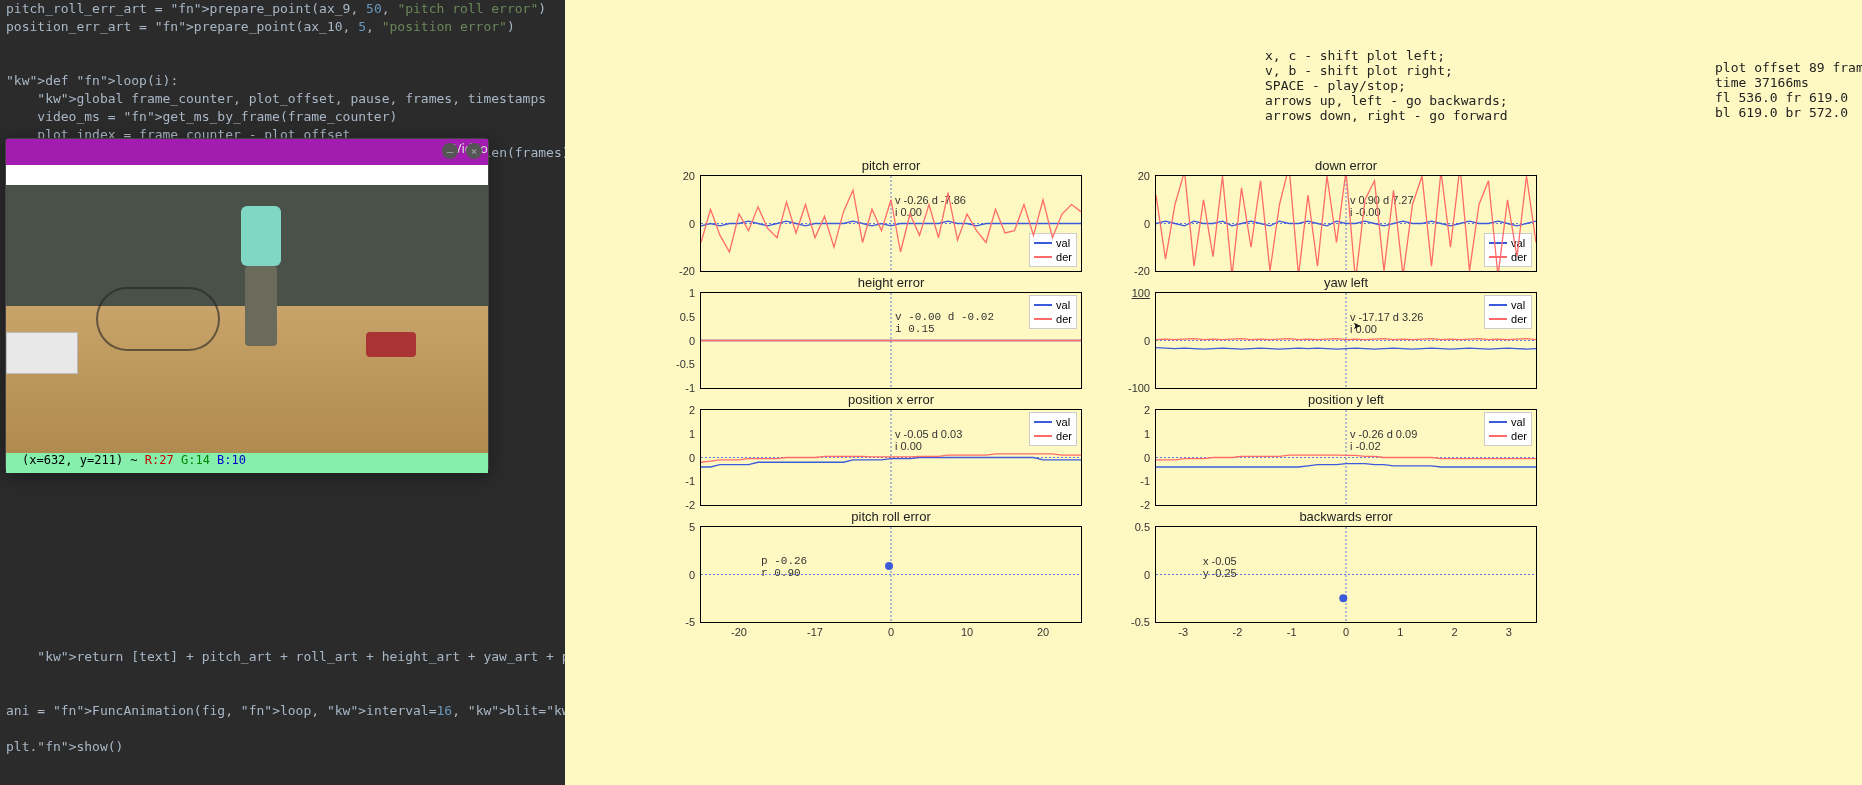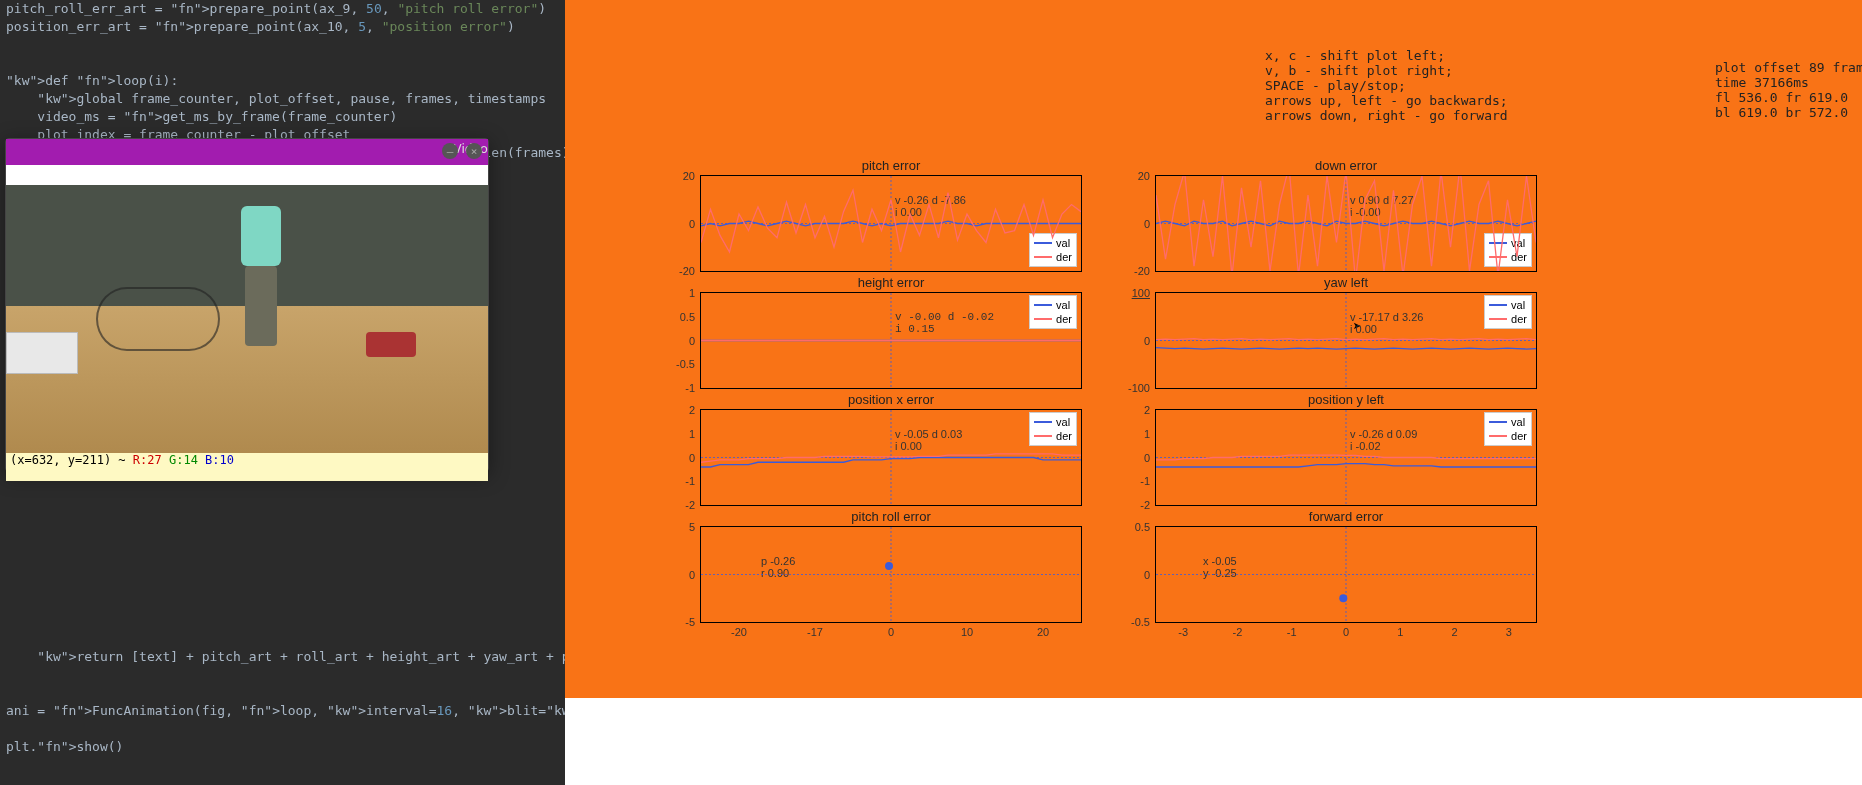--- a/index.html
+++ b/index.html
@@ -13,24 +13,24 @@
   .wbtn{width:16px;height:16px;border-radius:8px;background:#555;display:flex;align-items:center;justify-content:center;color:#aaa;font:11px/1 monospace;cursor:pointer}
   #vidstrip{height:20px;background:#fff}
   #vidimg{width:482px;height:268px;background:linear-gradient(180deg,#4a5148 0%,#4a5148 45%,#c8a46a 45%,#b08a4e 100%);position:relative}
   
   .bed{position:absolute;left:0;top:55%;width:70px;height:40px;background:#e8e8e8;border:1px solid #bbb}
   .bike{position:absolute;left:90px;top:38%;width:120px;height:60px;border:2px solid #222;border-radius:50%/100%;opacity:.6}
   .person{position:absolute;left:230px;top:8%;width:50px;height:150px}
   .person .torso{width:40px;height:60px;background:#7fd7c4;border-radius:6px;margin:0 auto}
   .person .legs{width:32px;height:80px;background:#6b6b5b;margin:0 auto;border-radius:4px}
   .robot{position:absolute;left:360px;top:55%;width:50px;height:25px;background:#a33;border-radius:4px}
-  #vidstatus{height:28px;background:#fef9c3;color:#000;font:12px monospace;padding:0 4px}
+  #vidstatus{height:20px;background:#86efac;color:#000;font:12px monospace;padding:0 16px}
   #vidstatus .r{color:#c00}.g{color:#080}.b{color:#00c}
   
-  #fig{position:absolute;left:565px;top:0;width:1297px;height:698px;background:#f97316}
+  #fig{position:absolute;left:565px;top:0;width:1297px;height:785px;background:#fef9c3}
   #help{position:absolute;left:700px;top:48px;font:13px/15px monospace;color:#222;white-space:pre}
   #status{position:absolute;left:1150px;top:60px;font:13px/15px monospace;color:#222;white-space:pre}
   .ax{position:absolute;border:1px solid #000}
   .axtitle{position:absolute;left:0;top:-18px;width:100%;text-align:center;font:13px sans-serif;color:#222}
   .ytk{position:absolute;right:100%;width:40px;text-align:right;padding-right:6px;font:11px sans-serif;color:#333;transform:translateY(-50%)}
   .xtk{position:absolute;top:100%;padding-top:4px;font:11px sans-serif;color:#333;transform:translateX(-50%)}
   .leg{position:absolute;background:#fff;border:1px solid #ccc;font:11px sans-serif;padding:2px 4px}
   .leg div{display:flex;align-items:center;gap:4px;line-height:14px}
   .leg .sw{width:18px;height:2px}
   .anno{position:absolute;font:11px sans-serif;color:#333;white-space:pre}
@@ -239,30 +239,30 @@
     <div class="ax" style="left: 135px; top: 526px; width: 380px; height: 95px;">
       <div class="axtitle">pitch roll error</div>
       <div class="ytk" style="top: 0px;">5</div>
       <div class="ytk" style="top: 47.5px;">0</div>
       <div class="ytk" style="top: 95px;">-5</div>
       <div class="xtk" style="left: 38px;">-20</div>
       <div class="xtk" style="left: 114px;">-17</div>
       <div class="xtk" style="left: 190px;">0</div>
       <div class="xtk" style="left: 266px;">10</div>
       <div class="xtk" style="left: 342px;">20</div>
-      <div class="anno" style="left: 60px; top: 28px;">p -0.26
+      <div class="anno" style="left: 60px; top: 28px; font-family: Liberation Mono, monospace;">p -0.26
 r 0.90</div>
       <svg class="plot" width="380" height="95">
         <line class="cursor" x1="190" y1="0" x2="190" y2="95"></line>
         <line class="cursor" x1="0" y1="47.5" x2="380" y2="47.5"></line>
         <circle class="dot" cx="188.02399999999997" cy="38.949999999999996" r="4"></circle>
       </svg>
     </div>
     <div class="ax" style="left: 590px; top: 526px; width: 380px; height: 95px;">
-      <div class="axtitle">forward error</div>
+      <div class="axtitle">backwards error</div>
       <div class="ytk" style="top: 0px;">0.5</div>
       <div class="ytk" style="top: 47.5px;">0</div>
       <div class="ytk" style="top: 95px;">-0.5</div>
       <div class="xtk" style="left: 27.1429px;">-3</div>
       <div class="xtk" style="left: 81.4286px;">-2</div>
       <div class="xtk" style="left: 135.714px;">-1</div>
       <div class="xtk" style="left: 190px;">0</div>
       <div class="xtk" style="left: 244.286px;">1</div>
       <div class="xtk" style="left: 298.571px;">2</div>
       <div class="xtk" style="left: 352.857px;">3</div>

